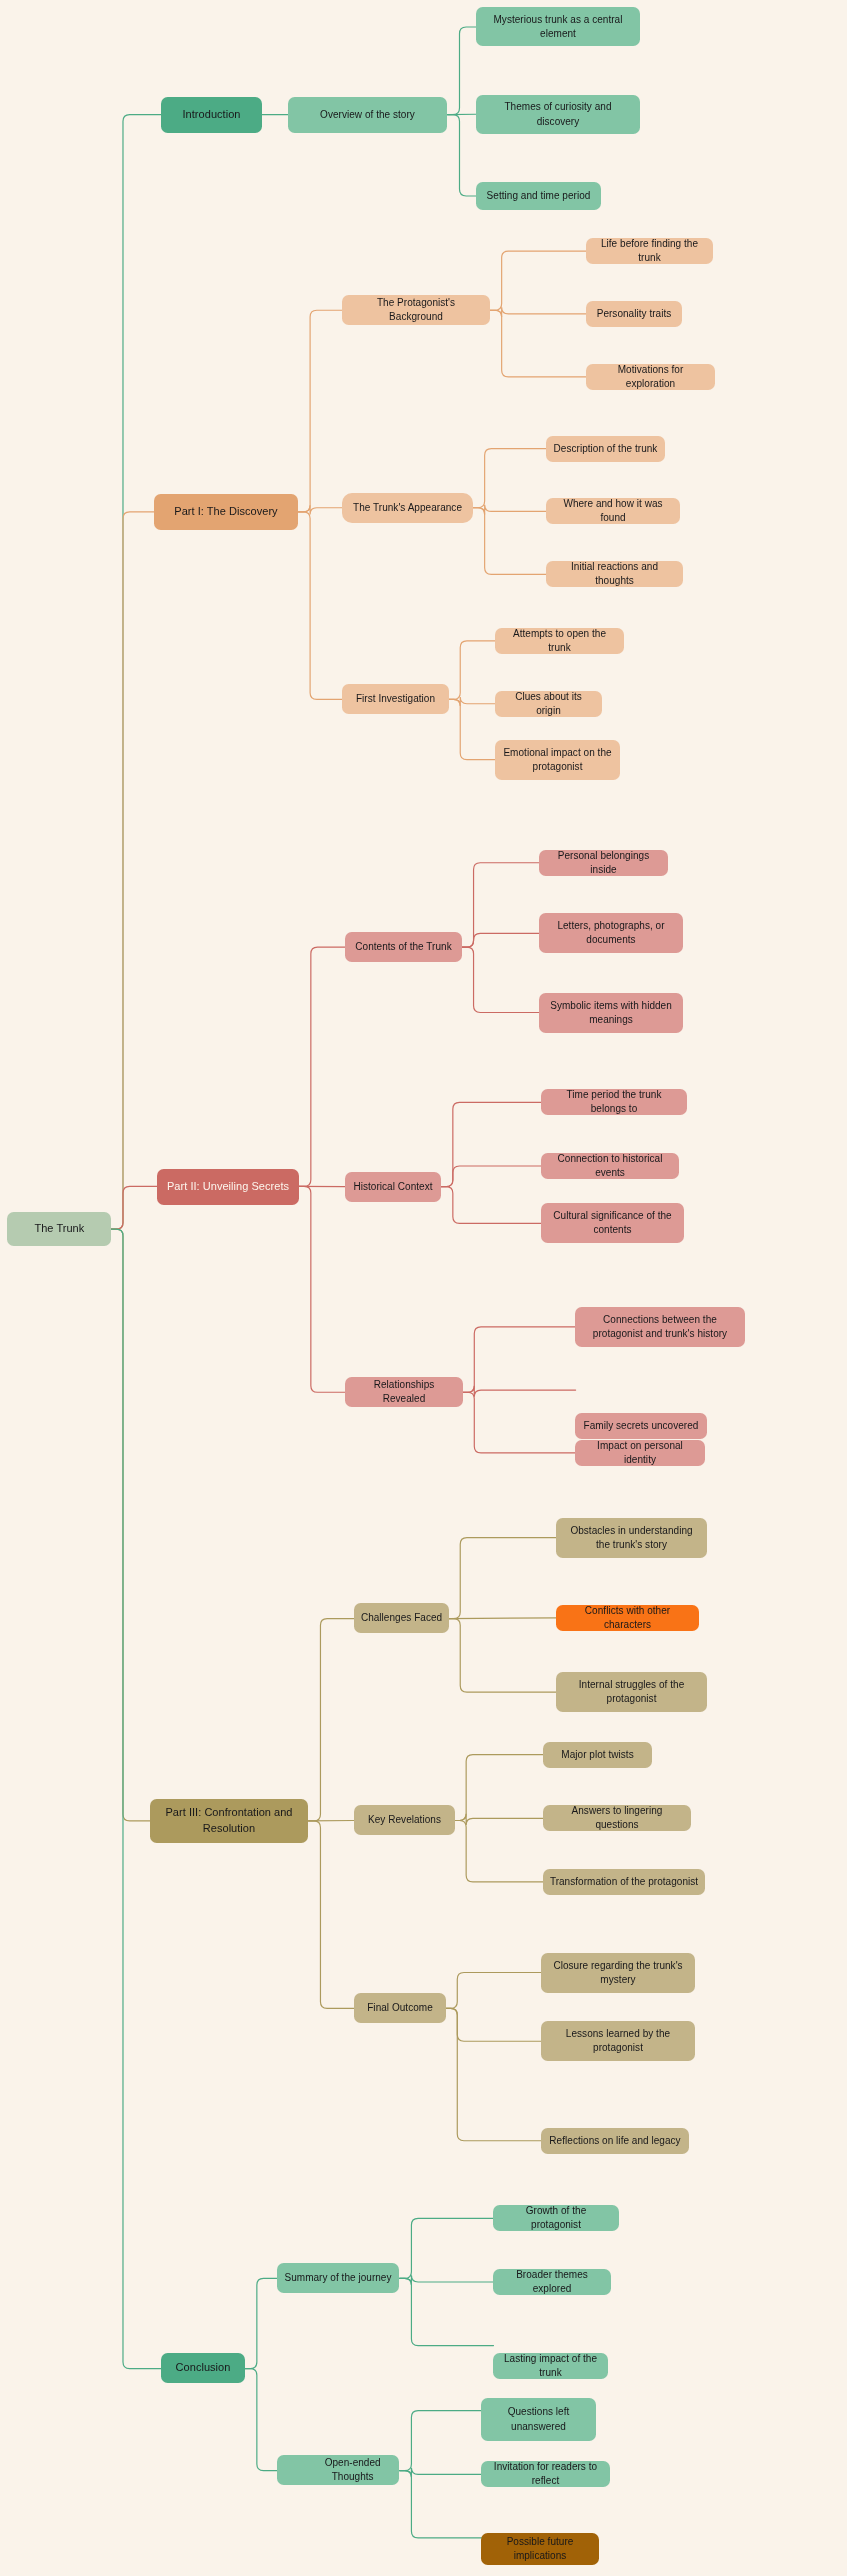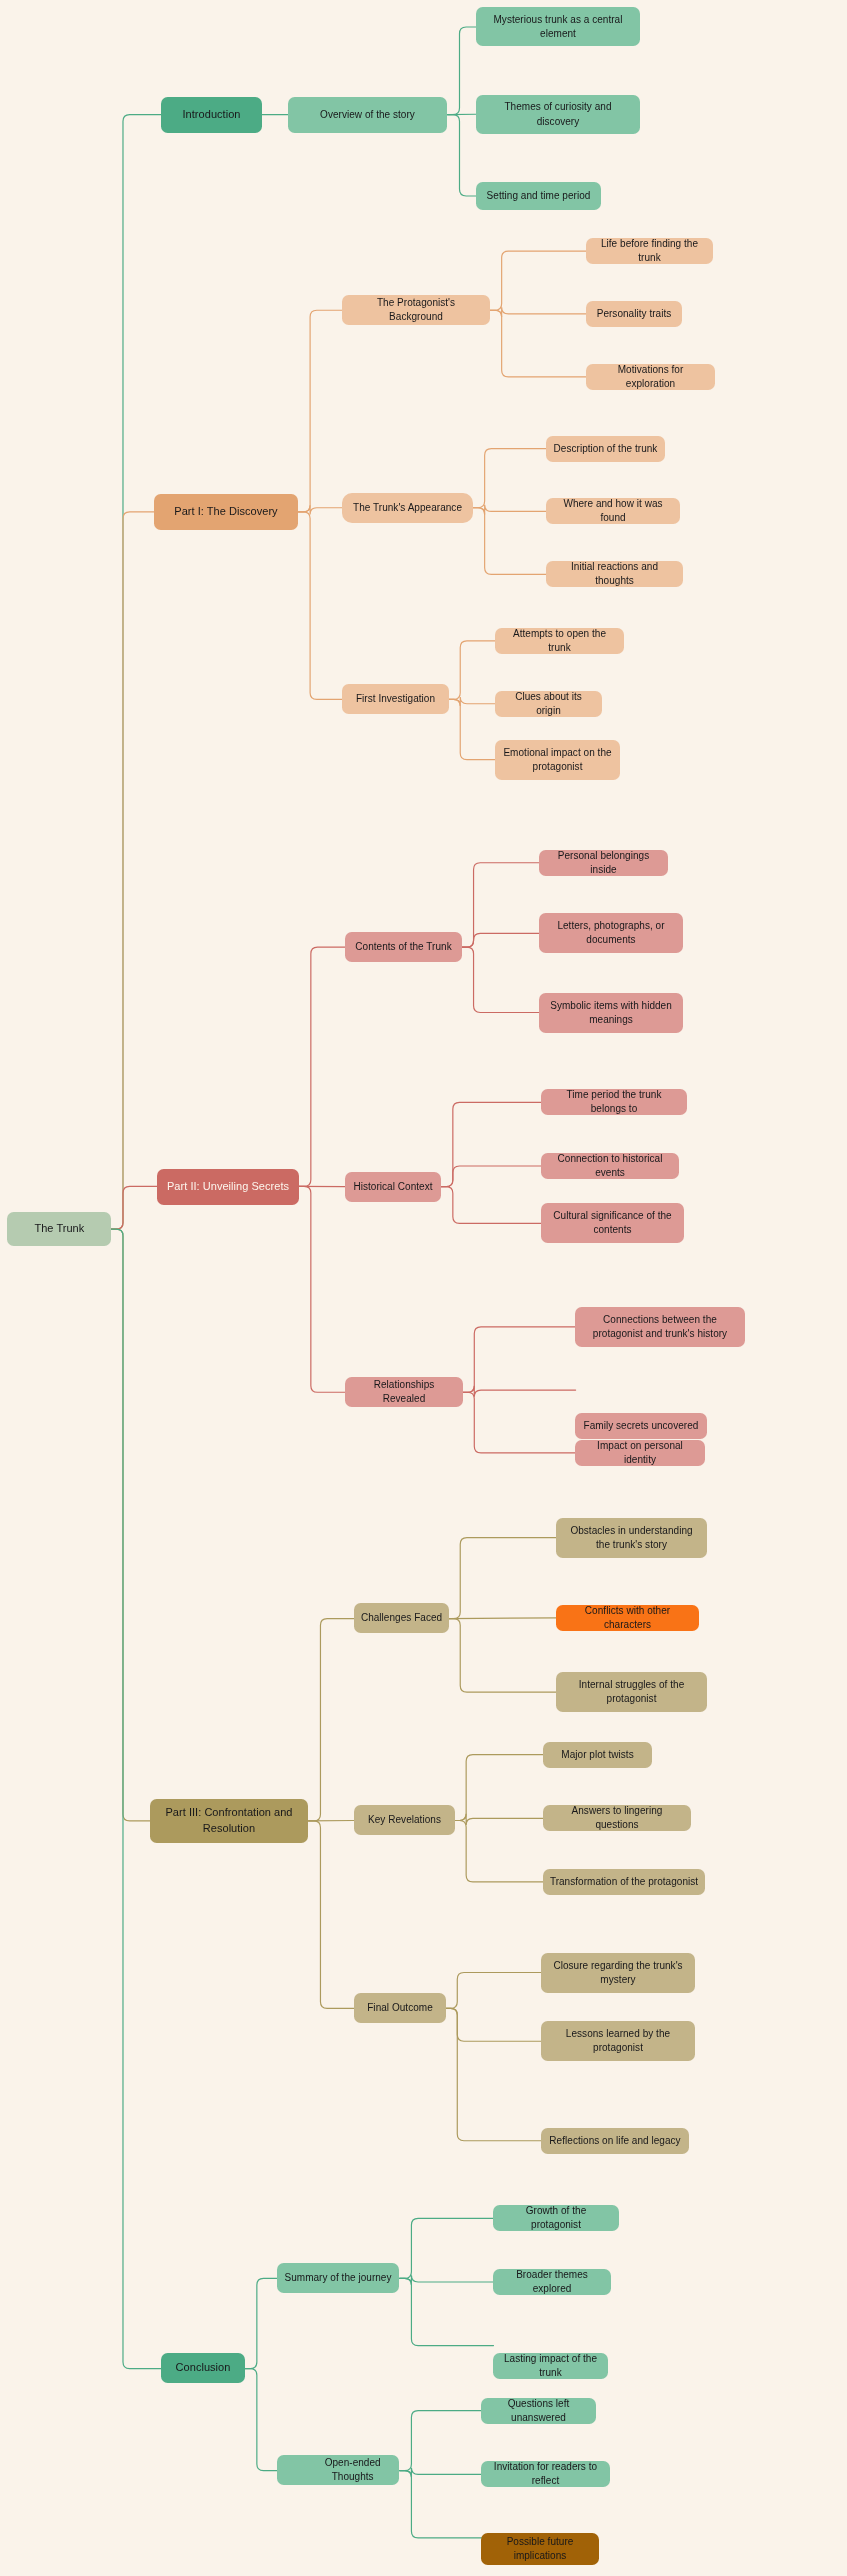--- a/index.html
+++ b/index.html
@@ -152,19 +152,19 @@
       <div class="node" style="left: 354px; top: 1993px; width: 92px; height: 30px; background: rgb(195, 180, 137);">Final Outcome</div>
       <div class="node" style="left: 541px; top: 1953px; width: 154px; height: 40px; background: rgb(195, 180, 137);">Closure regarding the trunk's mystery</div>
       <div class="node" style="left: 541px; top: 2021px; width: 154px; height: 40px; background: rgb(195, 180, 137);">Lessons learned by the protagonist</div>
       <div class="node" style="left: 541px; top: 2128px; width: 148px; height: 26px; background: rgb(195, 180, 137);">Reflections on life and legacy</div>
       <div class="node branch" style="left: 161px; top: 2353px; width: 84px; height: 30px; background: rgb(76, 171, 133);">Conclusion</div>
       <div class="node" style="left: 277px; top: 2263px; width: 122px; height: 30px; background: rgb(130, 197, 165);">Summary of the journey</div>
       <div class="node" style="left: 493px; top: 2205px; width: 126px; height: 26px; background: rgb(130, 197, 165);">Growth of the protagonist</div>
       <div class="node" style="left: 493px; top: 2269px; width: 118px; height: 26px; background: rgb(130, 197, 165);">Broader themes explored</div>
       <div class="node" style="left: 493px; top: 2333px; width: 115px; height: 26px; background: rgb(130, 197, 165); margin-top: 20px;">Lasting impact of the trunk</div>
       <div class="node" style="left: 277px; top: 2455px; width: 122px; height: 30px; background: rgb(130, 197, 165); padding-left: 36px;">Open-ended Thoughts</div>
-      <div class="node" style="left: 481px; top: 2398px; width: 115px; height: 26px; background: rgb(130, 197, 165);">Questions left unanswered</div>
+      <div class="node" style="left: 481px; top: 2398px; width: 115px; height: 43px; background: rgb(130, 197, 165);">Questions left unanswered</div>
       <div class="node" style="left: 481px; top: 2461px; width: 129px; height: 26px; background: rgb(130, 197, 165);">Invitation for readers to reflect</div>
       <div class="node" style="left: 481px; top: 2525px; width: 118px; height: 32px; background: #a16207; margin-top: 8px;">Possible future implications</div>
     </div>
 
 </div>
 
 
 </body></html>

